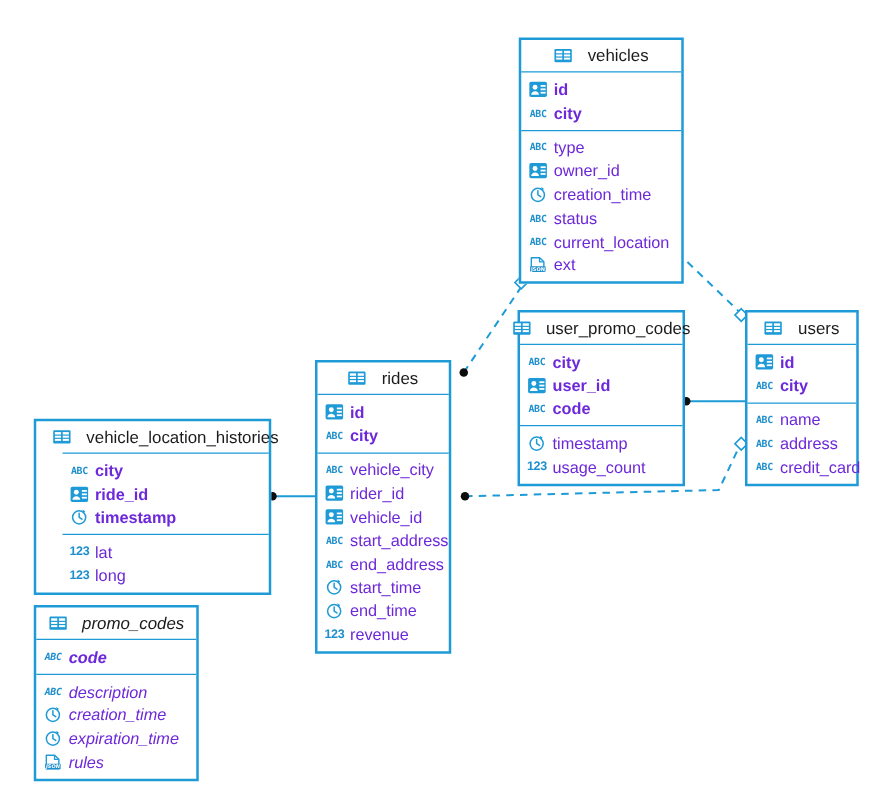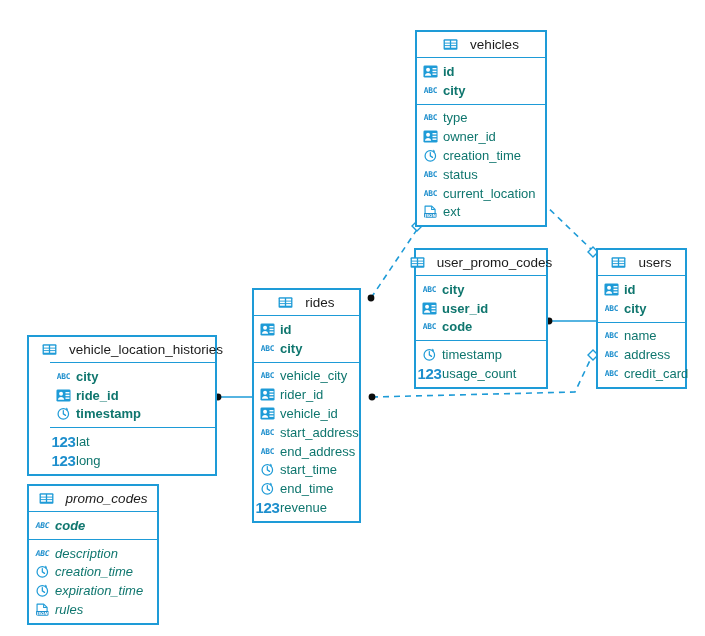--- a/index.html
+++ b/index.html
@@ -60,37 +60,37 @@
   .field-row {
     display: flex;
     align-items: center;
     gap: 5px;
     height: 18.8px;
     padding: 0 6px 0 6px;
     white-space: nowrap;
   }
   .field-name {
     font-size: 13px;
-    color: #0f766e;
+    color: #6d28d9;
     line-height: 1;
   }
   .field-row.pk .field-name {
     font-weight: bold;
   }
   .ico {
     flex: 0 0 auto;
     width: 15px;
     height: 15px;
     display: inline-flex;
     align-items: center;
     justify-content: center;
   }
   .ico svg { display:block; }
   .ico-num {
-    font-size: 15px;
+    font-size: 10px;
     font-weight: bold;
     color: #1e8fcd;
     letter-spacing: -0.3px;
     line-height: 1;
   }
 </style>
 </head>
 <body>
 
 <div id="canvas">

